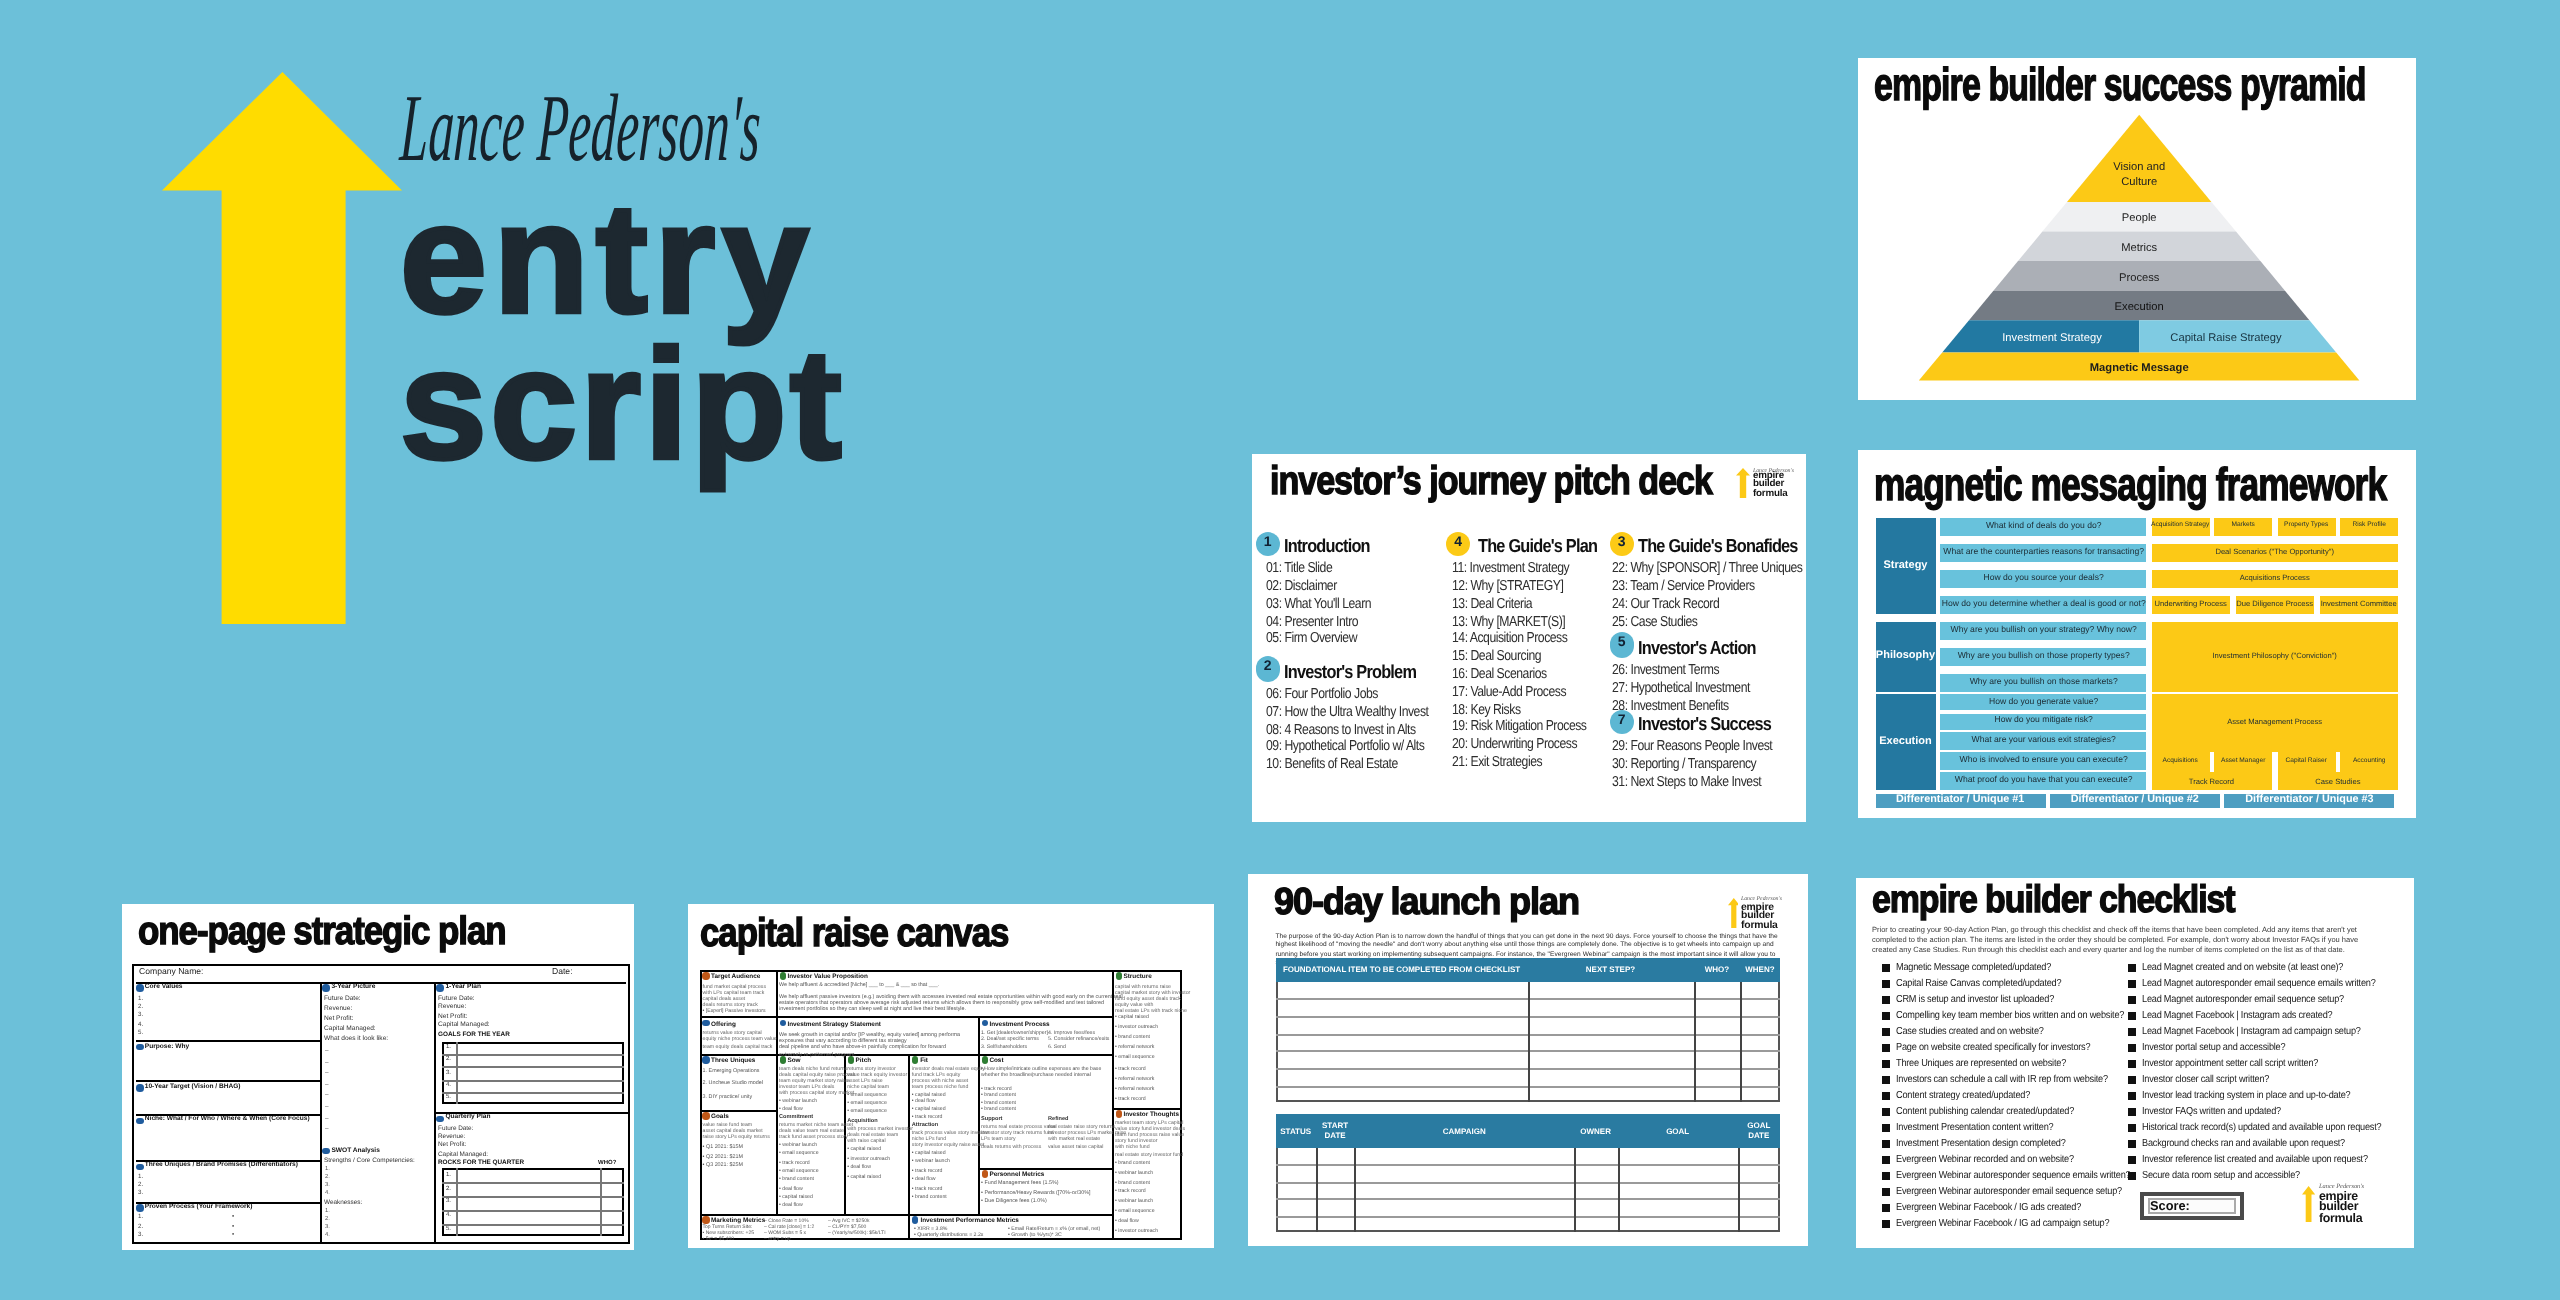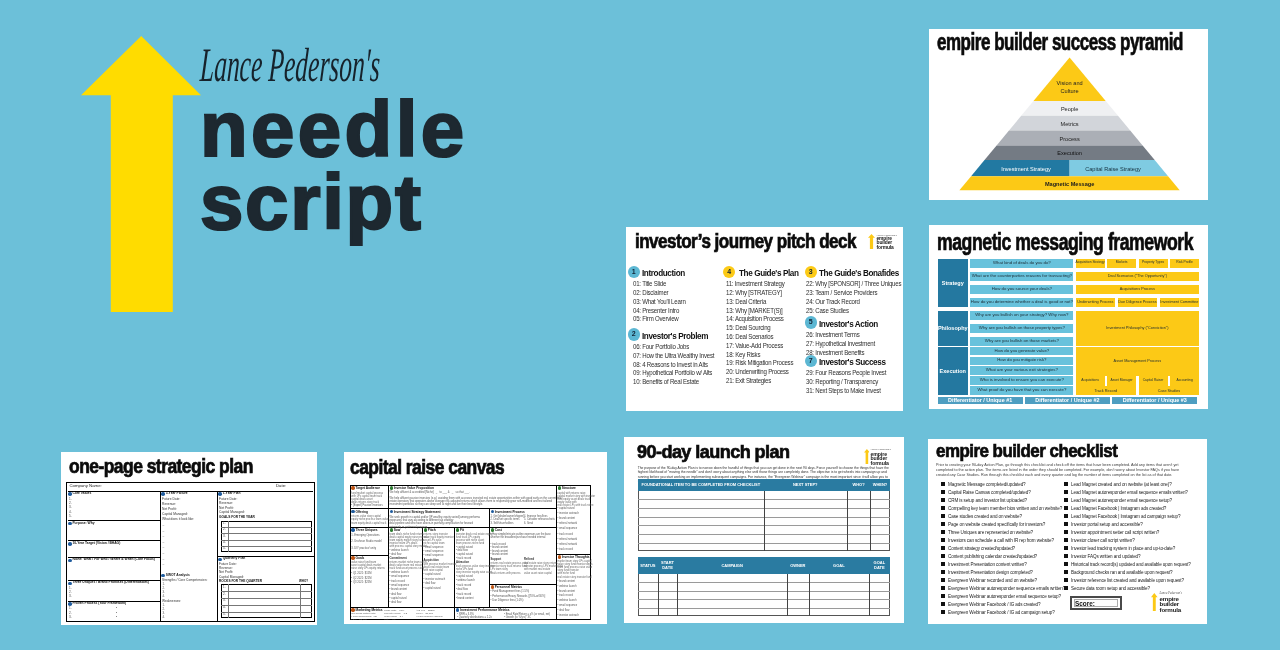--- a/index.html
+++ b/index.html
@@ -9,21 +9,21 @@
 </style></head>
 <body>
 
 <svg class="abs" style="left:78px;top:33px;" width="126" height="282" viewBox="0 0 126 282">
 <polygon points="63.2,3 123,62.3 94.8,62.3 94.8,279 32.8,279 32.8,62.3 3,62.3" fill="#ffdc00"></polygon>
 </svg>
 
 <div class="abs" style="left:199px;top:37px;font-family:'Liberation Serif',serif;font-style:italic;font-size:48px;color:#16222b;white-space:nowrap;transform:scaleX(0.53) skewX(-5deg);transform-origin:left bottom;">Lance Pederson's</div>
 
 <div class="abs" id="hero" style="left:200px;top:93px;font-weight:bold;color:#1d2830;line-height:73px;-webkit-text-stroke:2.2px #1d2830;">
-<div id="hl2" style="font-size:78px;letter-spacing:3.4px;white-space:nowrap;">needle</div>
+<div id="hl2" style="font-size:78px;letter-spacing:3.4px;white-space:nowrap;">entry</div>
 <div id="hl3" style="font-size:78px;letter-spacing:1.7px;white-space:nowrap;">script</div>
 </div>
 
 <div class="card" style="left:929px;top:29px;width:279px;height:171px;">
   <div class="ct abs" style="left:7.7px;top:-0.3px;font-size:23px;transform:scaleX(0.737);transform-origin:left;">empire builder success pyramid</div>
   <svg class="abs" style="left:0;top:0;" width="279" height="171" viewBox="0 0 279 171">
     <polygon points="140.6,28.4 176.7,72 104.5,72" fill="#fcc916"></polygon>
     <polygon points="104.5,72 176.7,72 189,86.8 92.2,86.8" fill="#eff0f2"></polygon>
     <polygon points="92.2,86.8 189,86.8 201.2,101.5 80,101.5" fill="#d2d5da"></polygon>
     <polygon points="80,101.5 201.2,101.5 213.6,116.5 67.6,116.5" fill="#abafb6"></polygon>

